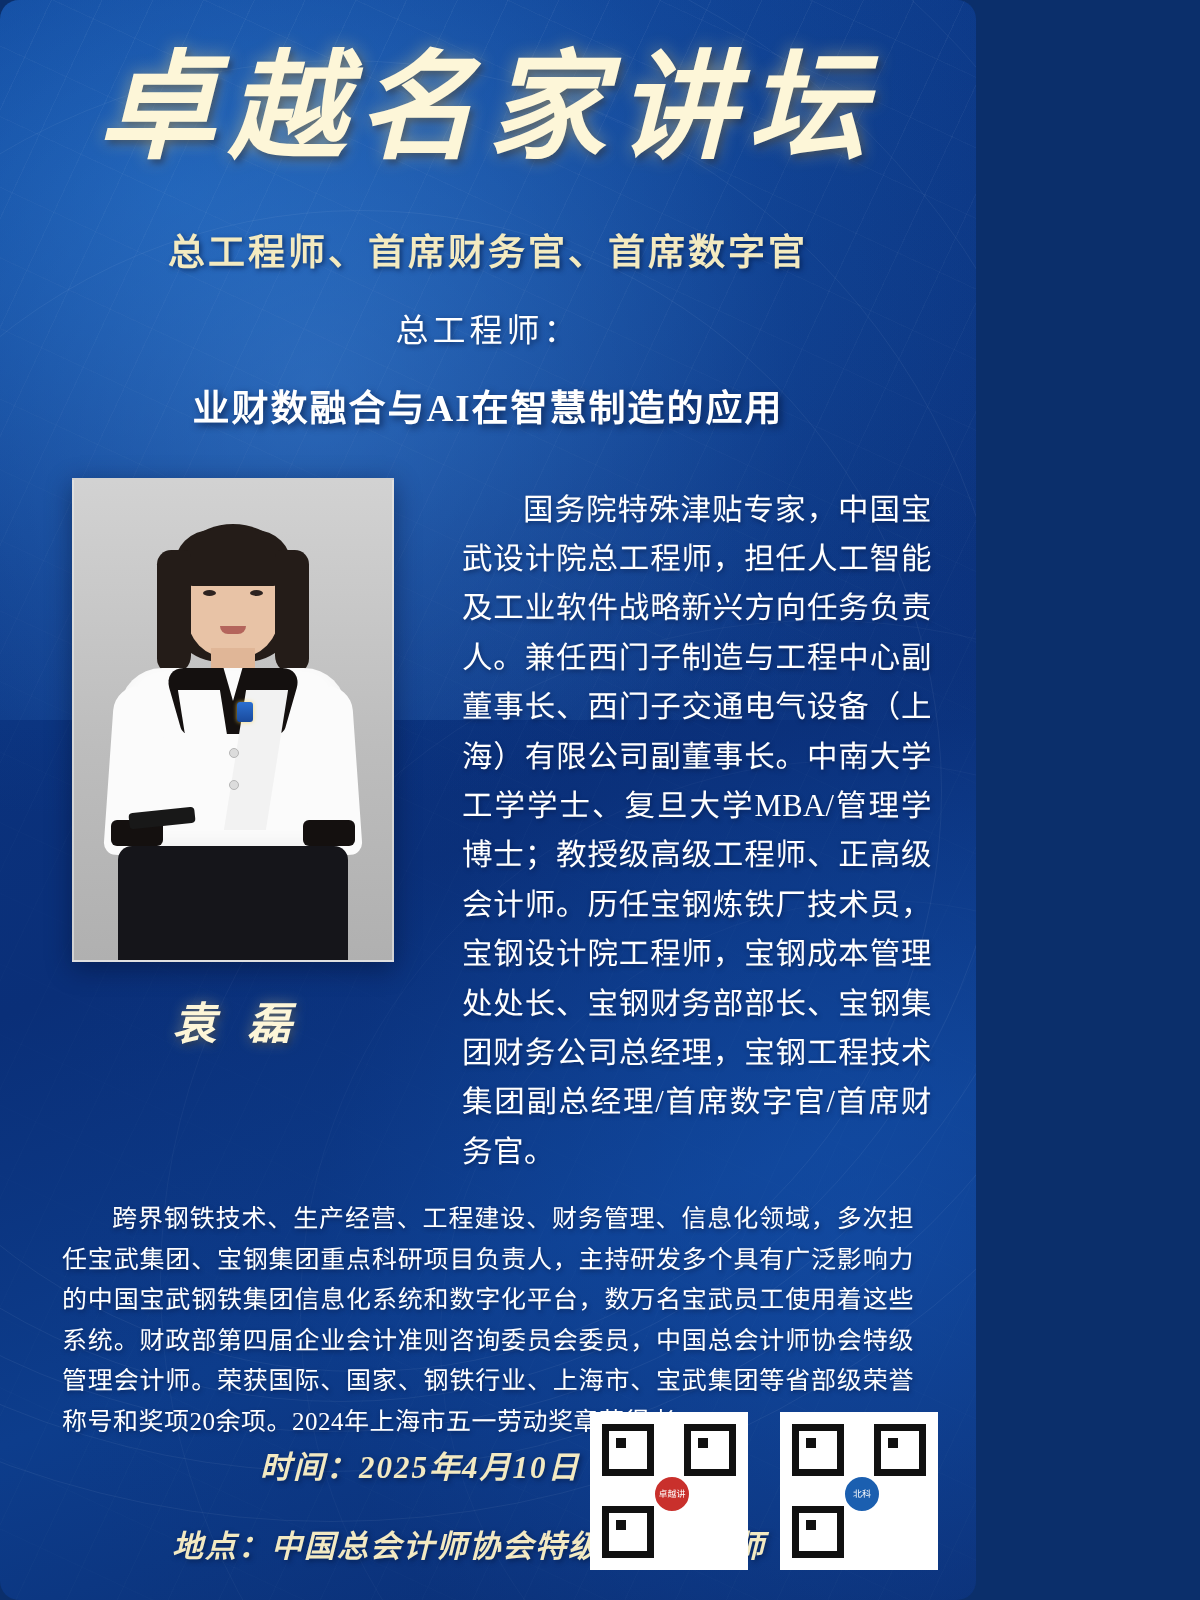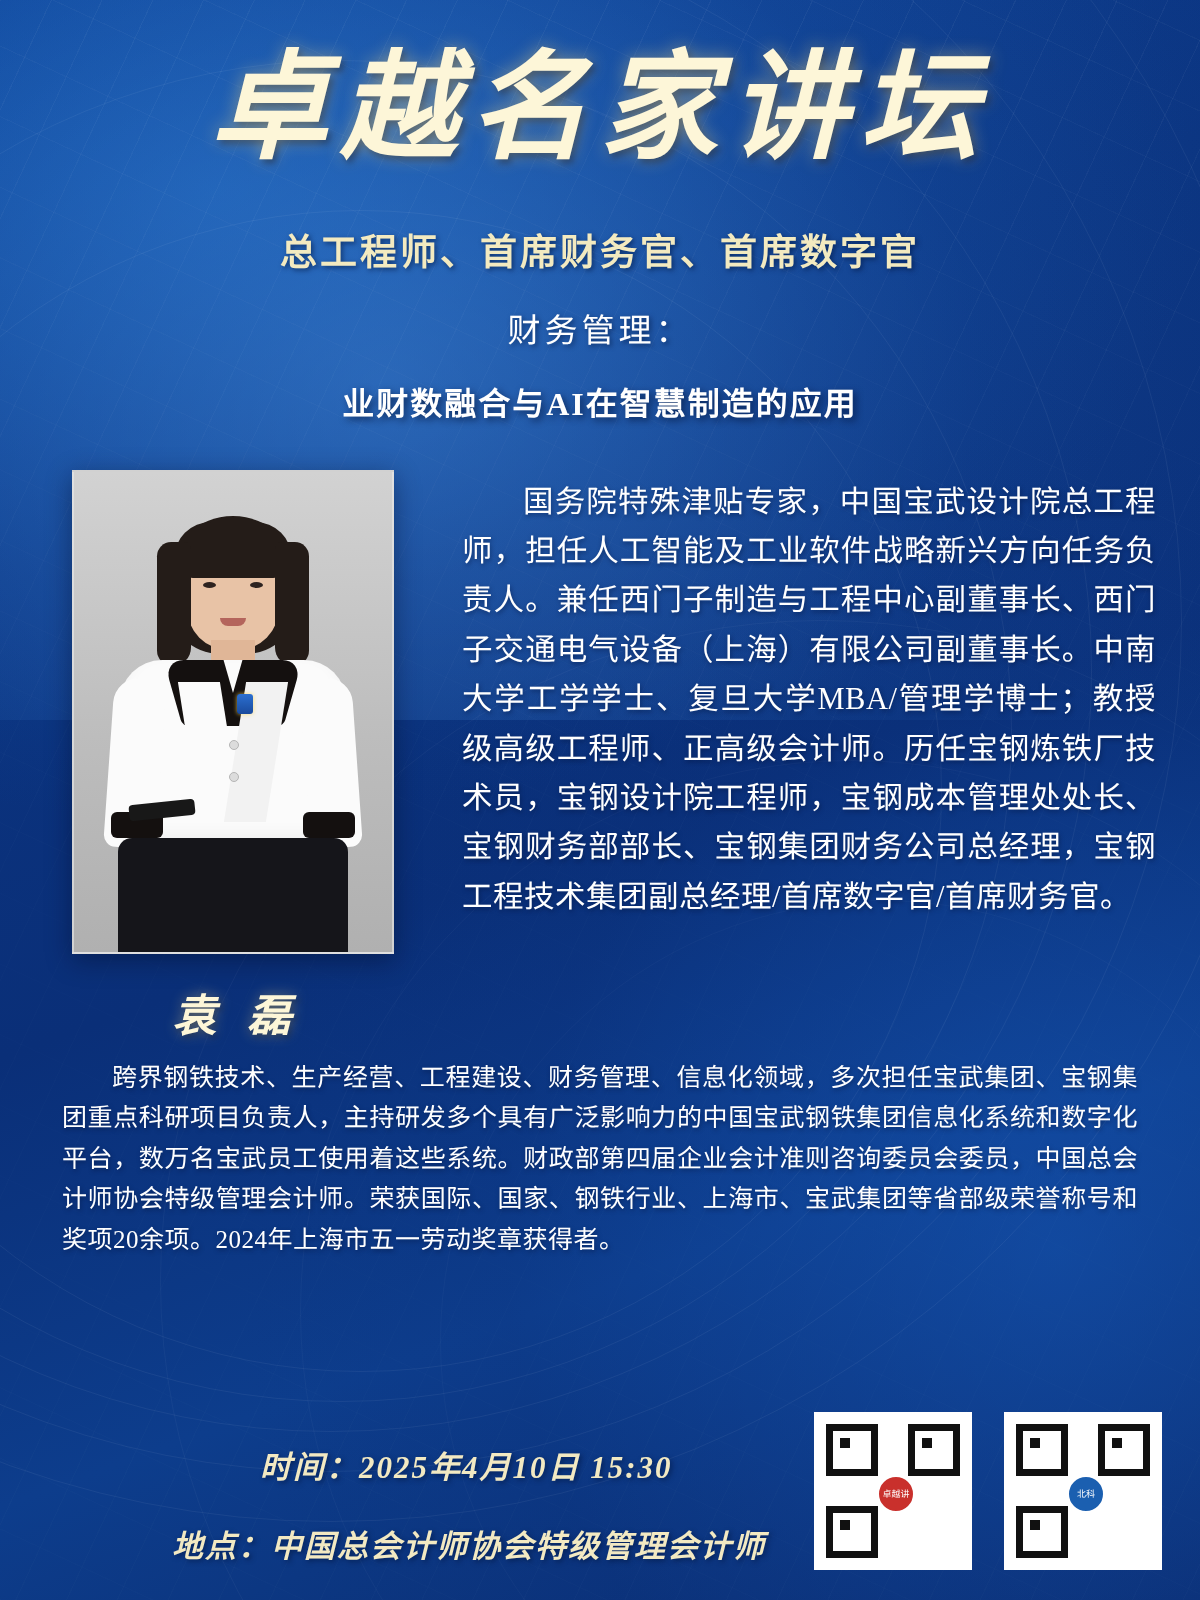--- a/index.html
+++ b/index.html
@@ -3,29 +3,30 @@
 <meta charset="utf-8">
 <title>卓越名家讲坛</title>
 <style>
   html, body {
     margin: 0;
     padding: 0;
     background: #0b2f6b;
   }
   .poster {
     position: relative;
-    width: 1200px;
+    width: 976px;
     height: 1600px;
     overflow: hidden;
     font-family: "Liberation Serif", "DejaVu Serif", serif;
     color: #ffffff;
     background:
       radial-gradient(ellipse 1400px 900px at 18% 12%, rgba(30,110,200,0.55) 0%, rgba(20,80,165,0.25) 45%, rgba(10,45,120,0) 70%),
       radial-gradient(ellipse 1100px 1100px at 88% 78%, rgba(24,92,190,0.45) 0%, rgba(12,52,130,0.18) 50%, rgba(10,40,110,0) 75%),
       linear-gradient(160deg, #0e3f91 0%, #0b3480 28%, #0a2f78 52%, #0d3d8c 74%, #0a2b6e 100%);
+    border-radius: 19px;
   }
   
   .arcs {
     position: absolute;
     inset: 0;
     pointer-events: none;
     opacity: 0.55;
   }
   .arc {
     position: absolute;
@@ -81,21 +82,21 @@
   .subtitle-2 {
     text-align: center;
     font-size: 33px;
     letter-spacing: 4px;
     color: #ffffff;
     text-shadow: 2px 2px 5px rgba(0,20,60,0.6);
     margin-top: 28px;
   }
   .topic {
     text-align: center;
-    font-size: 32px;
+    font-size: 37px;
     font-weight: bold;
     letter-spacing: 2px;
     color: #ffffff;
     text-shadow: 3px 3px 7px rgba(0,15,50,0.65);
     margin-top: 26px;
   }
 
   
   .bio-area {
     display: flex;
@@ -275,21 +276,21 @@
     <div class="arc" style="left:160px; top:620px; width:1320px; height:1320px; border-color:rgba(255,255,255,0.07);"></div>
     <div class="arc" style="left:300px; top:760px; width:1100px; height:1100px; border-color:rgba(255,255,255,0.06);"></div>
     <div class="arc" style="left:440px; top:900px; width:880px; height:880px; border-color:rgba(255,255,255,0.05);"></div>
   </div>
 
   <div class="content">
 
     <h1 class="main-title">卓越名家讲坛</h1>
 
     <div class="subtitle-1">总工程师、首席财务官、首席数字官</div>
-    <div class="subtitle-2">财务管理：</div>
+    <div class="subtitle-2">总工程师：</div>
     <div class="topic">业财数融合与AI在智慧制造的应用</div>
 
     <div class="bio-area">
       <div class="portrait-col">
         <div class="portrait">
           <div class="p-bg"></div>
           <div class="p-hair"></div>
           <div class="p-face"></div>
           <div class="p-hair-front"></div>
           <div class="p-hair-side-l"></div>

